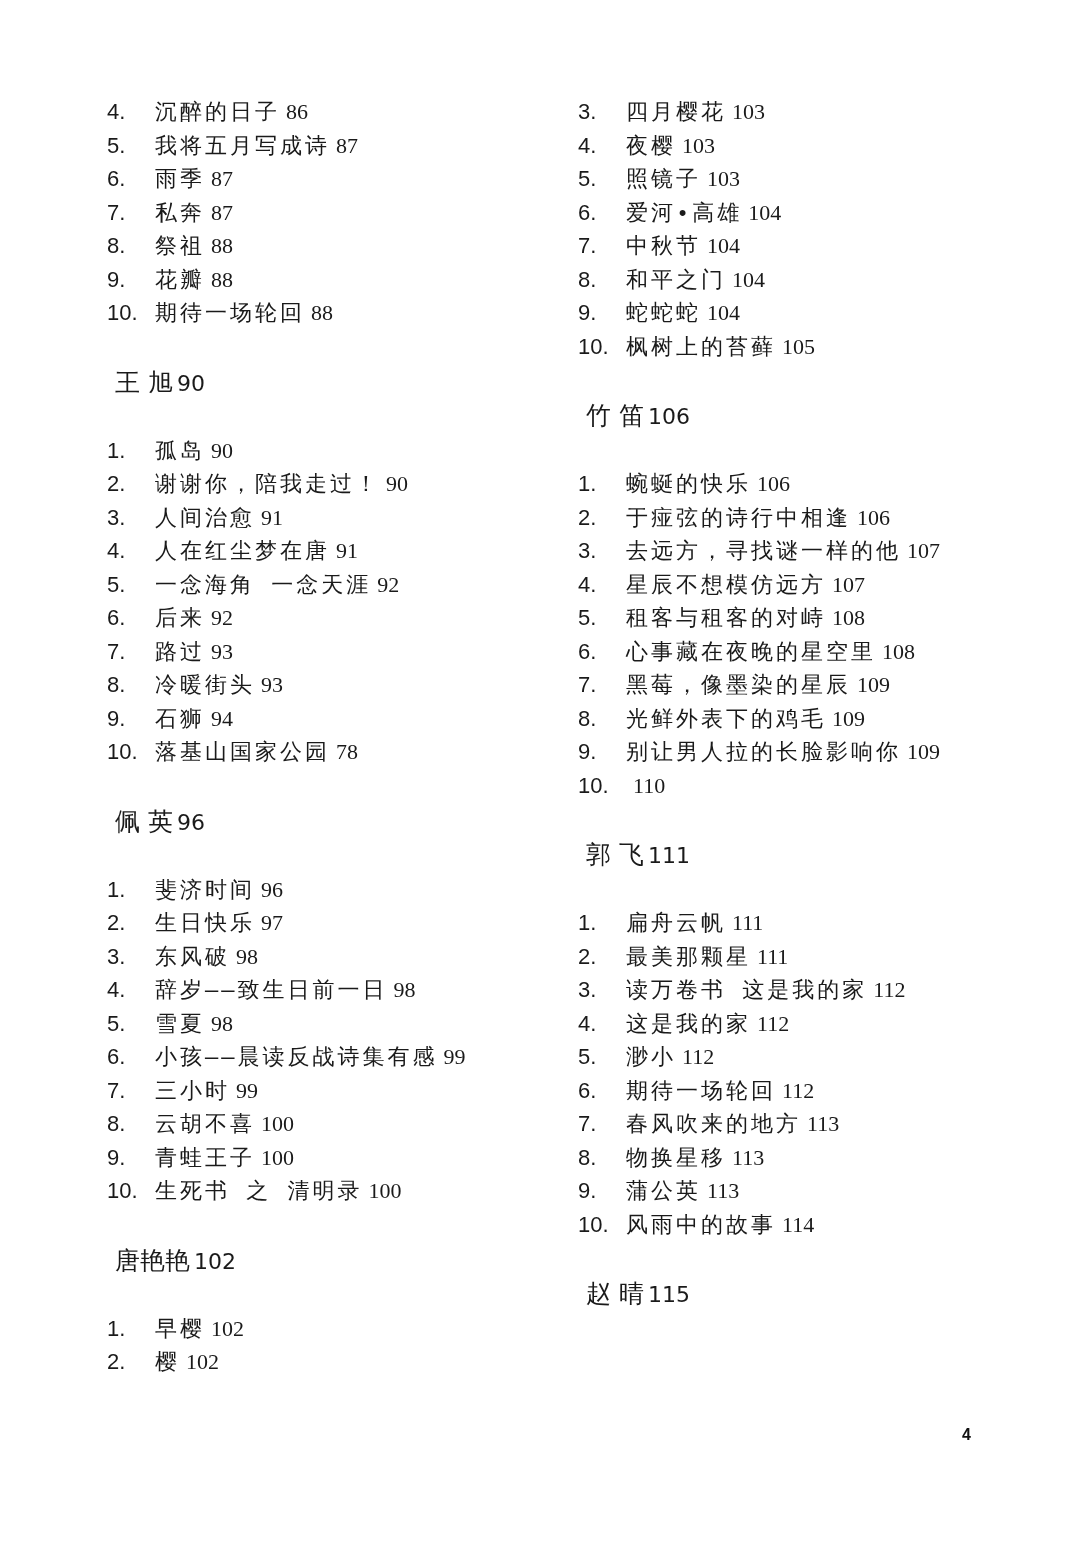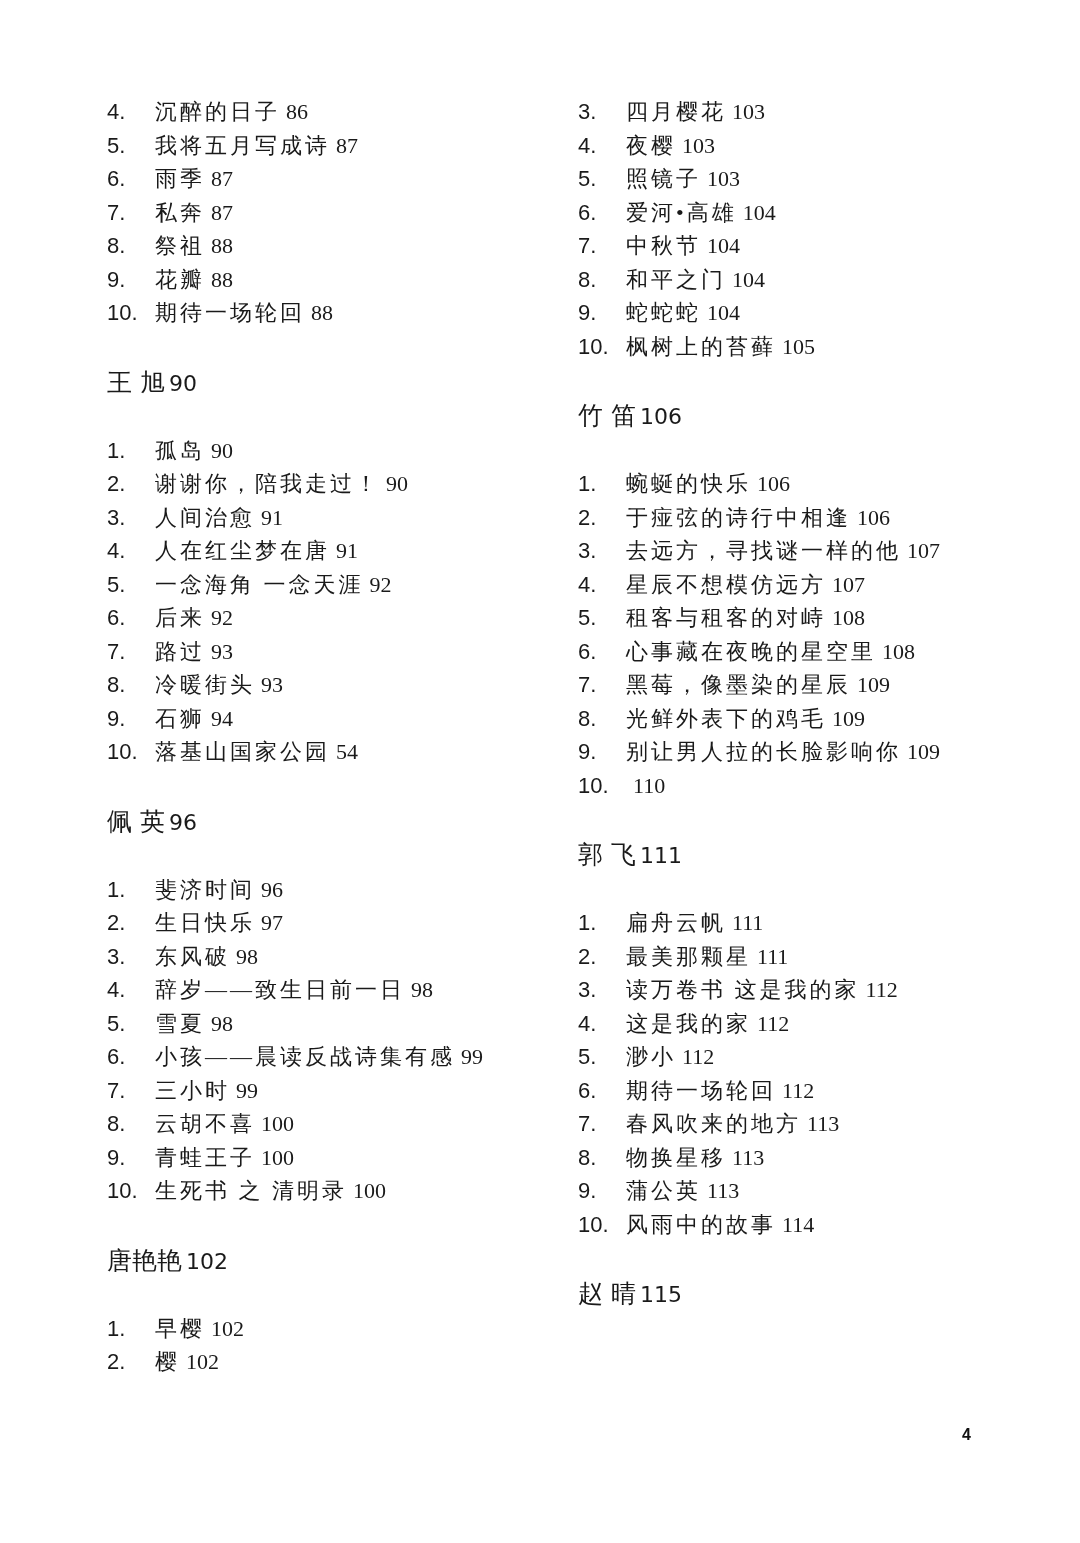--- a/index.html
+++ b/index.html
@@ -7,25 +7,26 @@
     width: 1080px; height: 1543px; background: #ffffff; position: relative;
     font-family: "DejaVu Sans", "Liberation Sans", sans-serif; color: #1a1a1a;
     overflow: hidden;
   }
   .col { position: absolute; top: 95px; }
   .col-left { left: 107px; width: 440px; }
   .col-right { left: 578px; width: 420px; }
   .section-head {
     font-size: 25px; height: 34px; line-height: 34px; margin-bottom: 34px;
     font-family: "DejaVu Serif", "Liberation Serif", serif;
+    margin-left: 8px;
   }
   .section-head .num { font-family: "DejaVu Sans", "Liberation Sans", sans-serif; font-size: 22px; margin-left: 4px; }
   .entry { display: flex; font-size: 22px; height: 33.5px; line-height: 33.5px; }
   .entry .idx { width: 48px; flex: none; font-family: "Liberation Sans", sans-serif; }
-  .entry .title { font-family: Liberation Serif, serif; letter-spacing: 3px; text-align: center; }
+  .entry .title { font-family: Liberation Mono, monospace; letter-spacing: 3px; text-align: center; }
   .entry .pg { font-family: Liberation Serif, serif; margin-left: 6px; }
   .entry.wrap { height: auto; }
   .entry.wrap .body { display: block; }
   .entry.wrap .pg { display: block; margin-left: 7px; }
   .gap { height: 36px; }
   .page-number {
     position: absolute; left: 962px; top: 1426px; font-size: 16px; font-weight: bold;
     font-family: "Liberation Sans", sans-serif; color: #111;
   }
   .watermark {
@@ -99,21 +100,21 @@
     <div class="entry">
       <span class="idx">8.</span>
       <span class="body"><span class="title">冷暖街头</span><span class="pg">93</span></span>
     </div>
     <div class="entry">
       <span class="idx">9.</span>
       <span class="body"><span class="title">石狮</span><span class="pg">94</span></span>
     </div>
     <div class="entry">
       <span class="idx">10.</span>
-      <span class="body"><span class="title">落基山国家公园</span><span class="pg">54</span></span>
+      <span class="body"><span class="title">落基山国家公园</span><span class="pg">78</span></span>
     </div>
     <div class="gap"></div>
     <div class="section-head"><span>佩 英</span><span class="num">96</span></div>
     <div class="entry">
       <span class="idx">1.</span>
       <span class="body"><span class="title">斐济时间</span><span class="pg">96</span></span>
     </div>
     <div class="entry">
       <span class="idx">2.</span>
       <span class="body"><span class="title">生日快乐</span><span class="pg">97</span></span>

